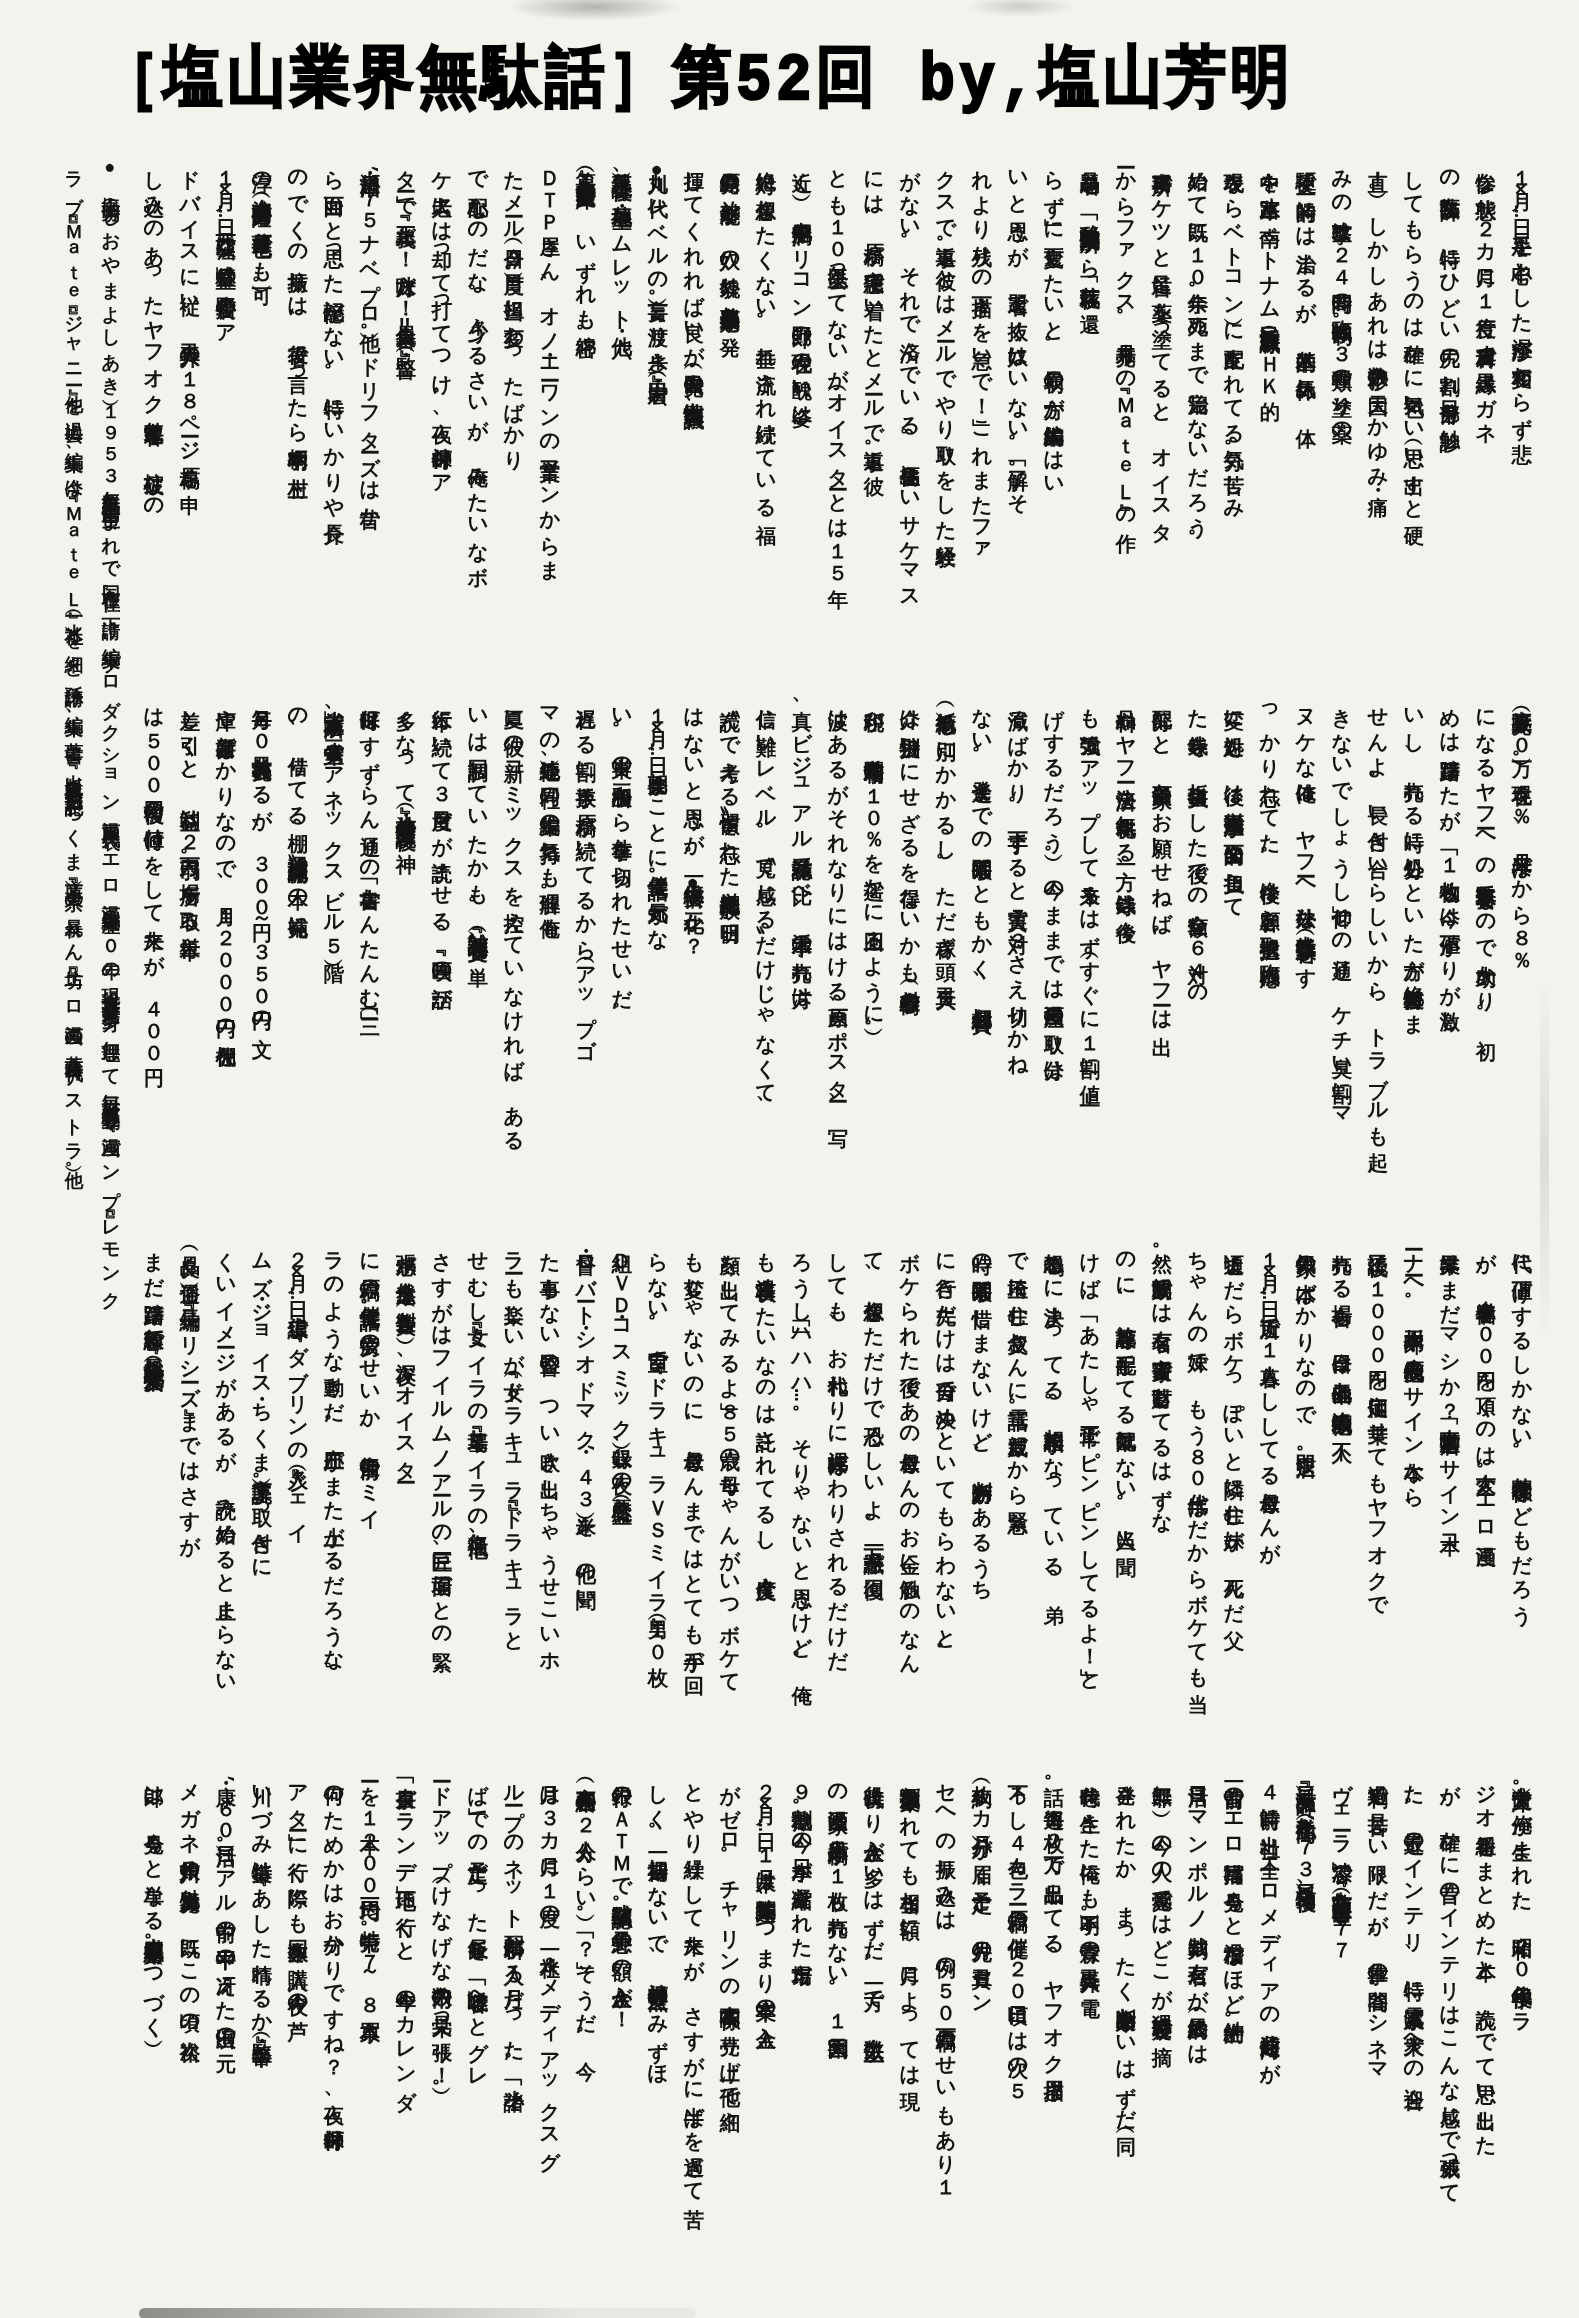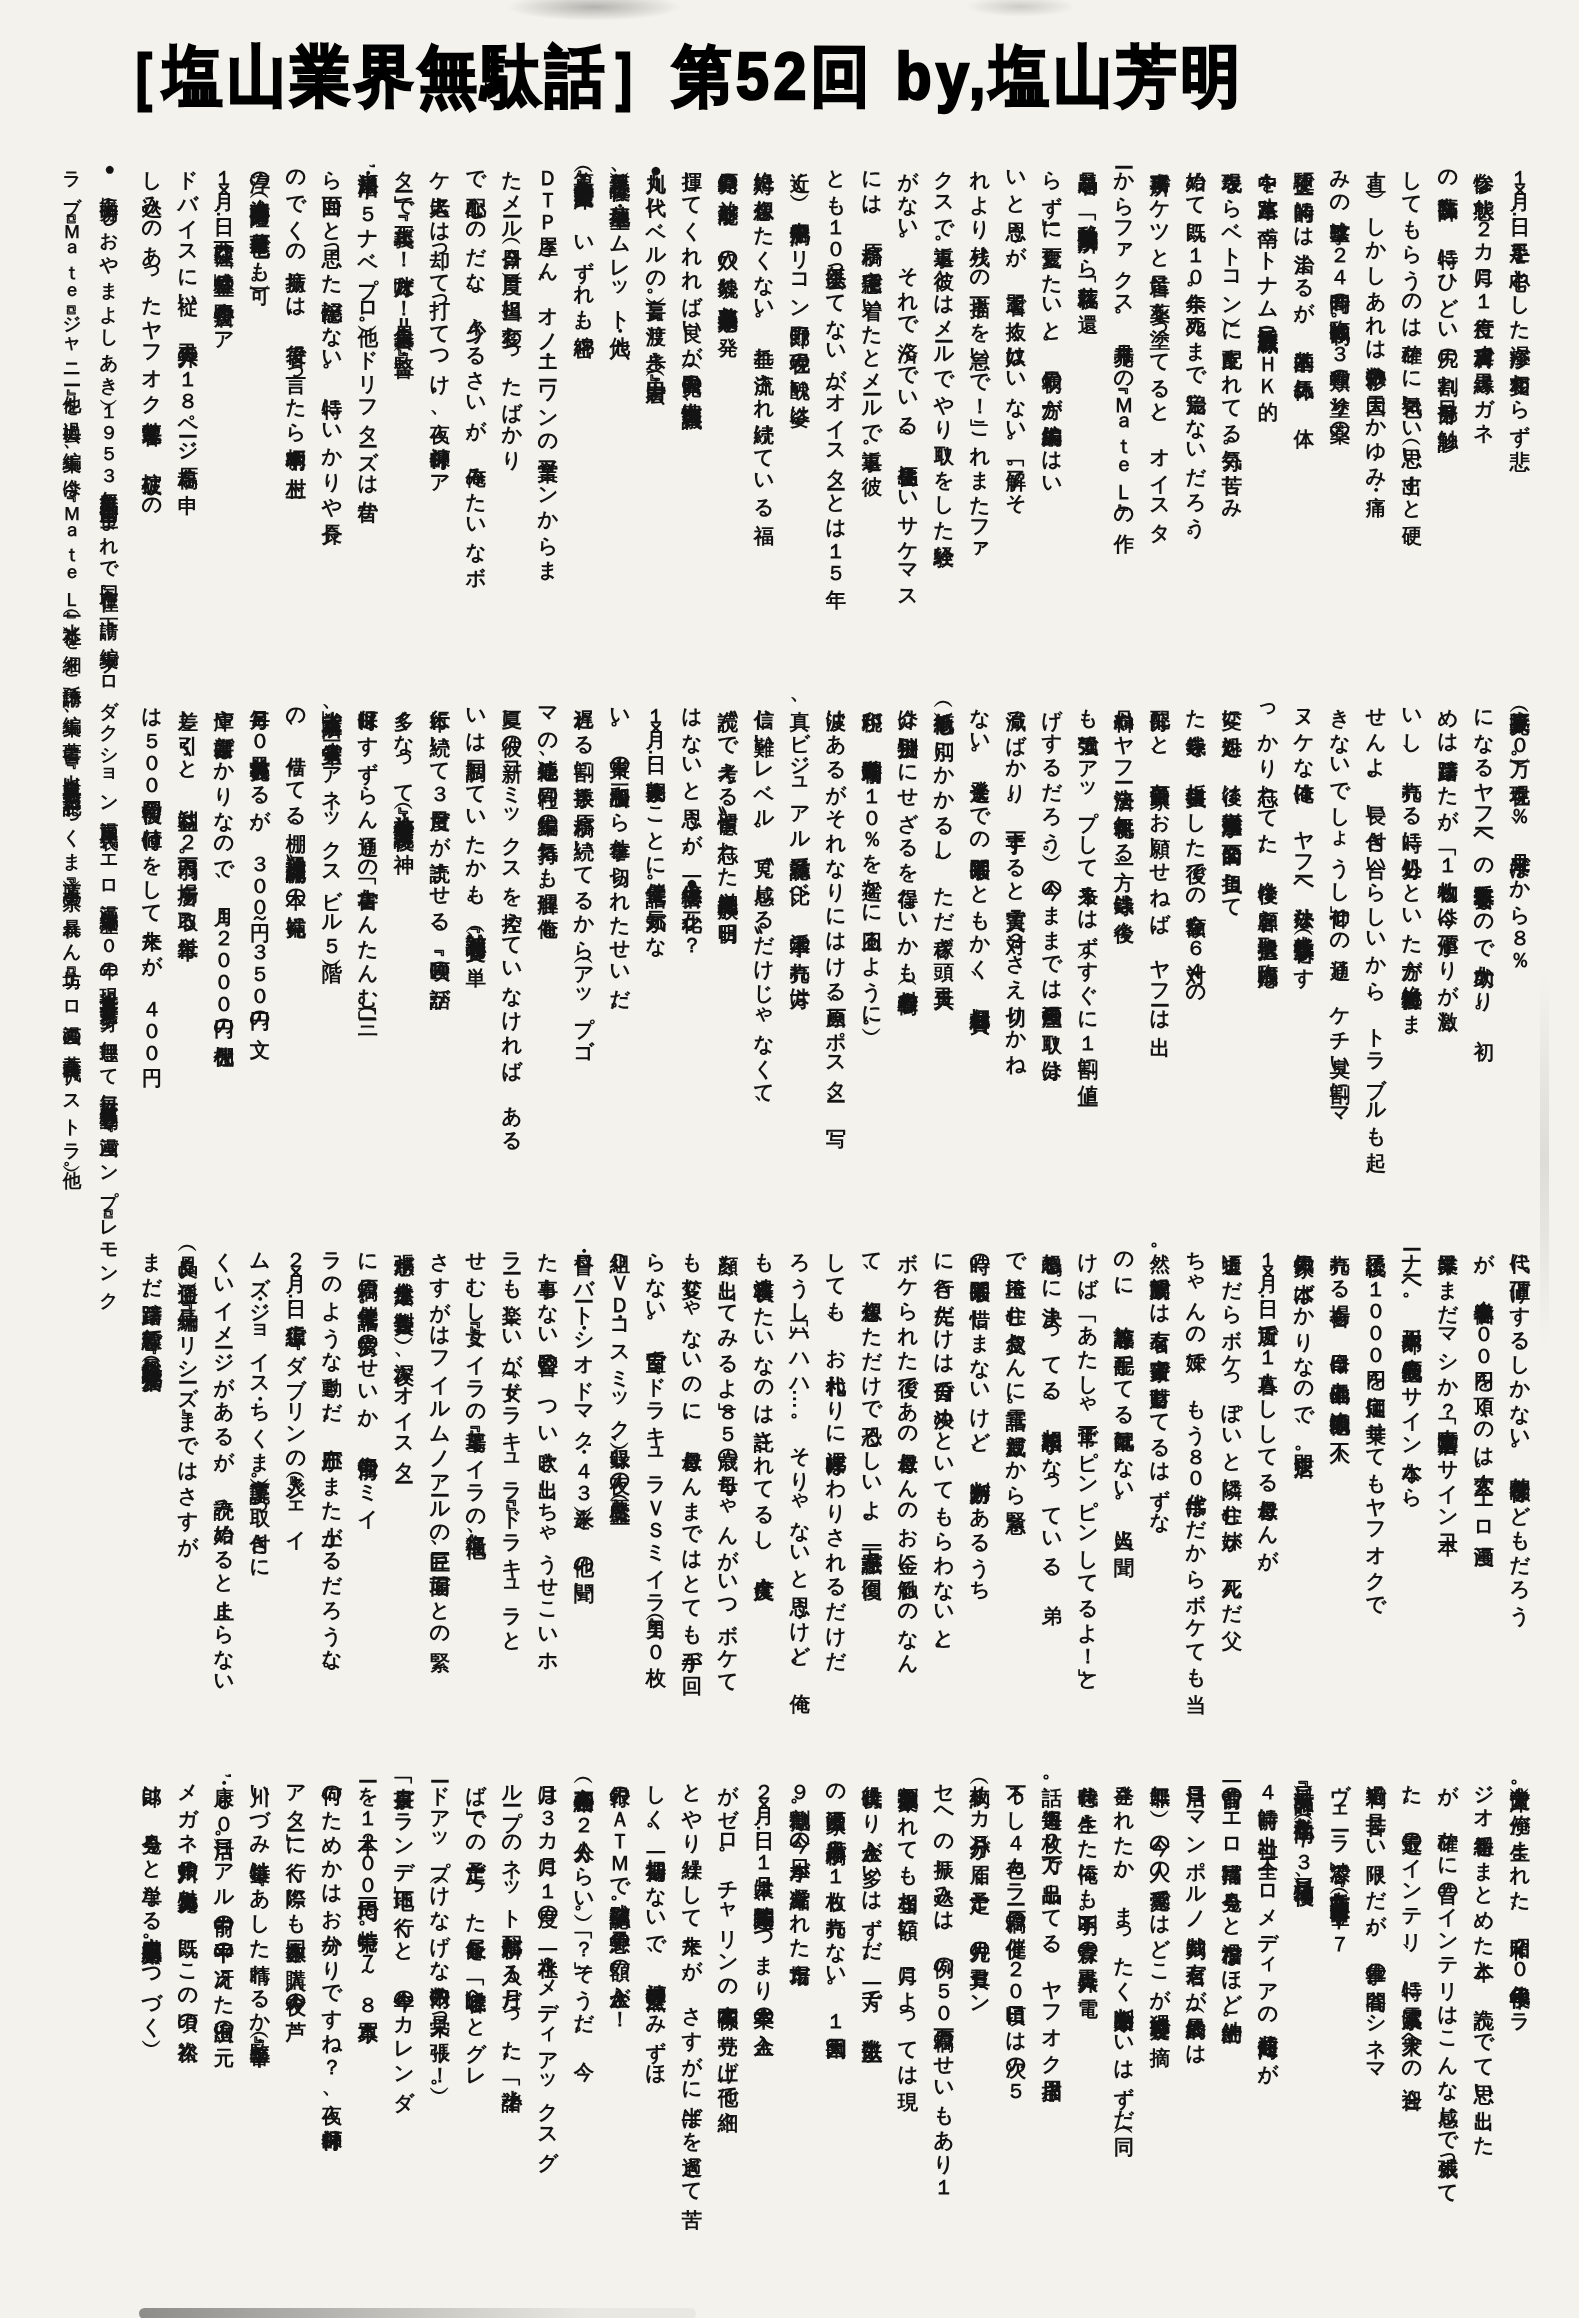--- a/index.html
+++ b/index.html
@@ -1,21 +1,21 @@
 <!DOCTYPE html>
 <html style="font-size:15px"><head>
 <meta charset="utf-8">
 <style>
   html,body{margin:0;padding:0;background:#d8d6d0;}
   .page{
     position:relative;
     width:1580px;height:2319px;
     background:#f4f2ec;
     overflow:hidden;
-    font-family:Liberation Sans, sans-serif;
+    font-family:Liberation Mono, monospace;
     color:#141414;
   }
   .title{
     position:absolute;
     left:100px;top:33px;
     font-size:59px;
     font-weight:900;
     letter-spacing:4.6px;
     white-space:nowrap;
     color:#000;

